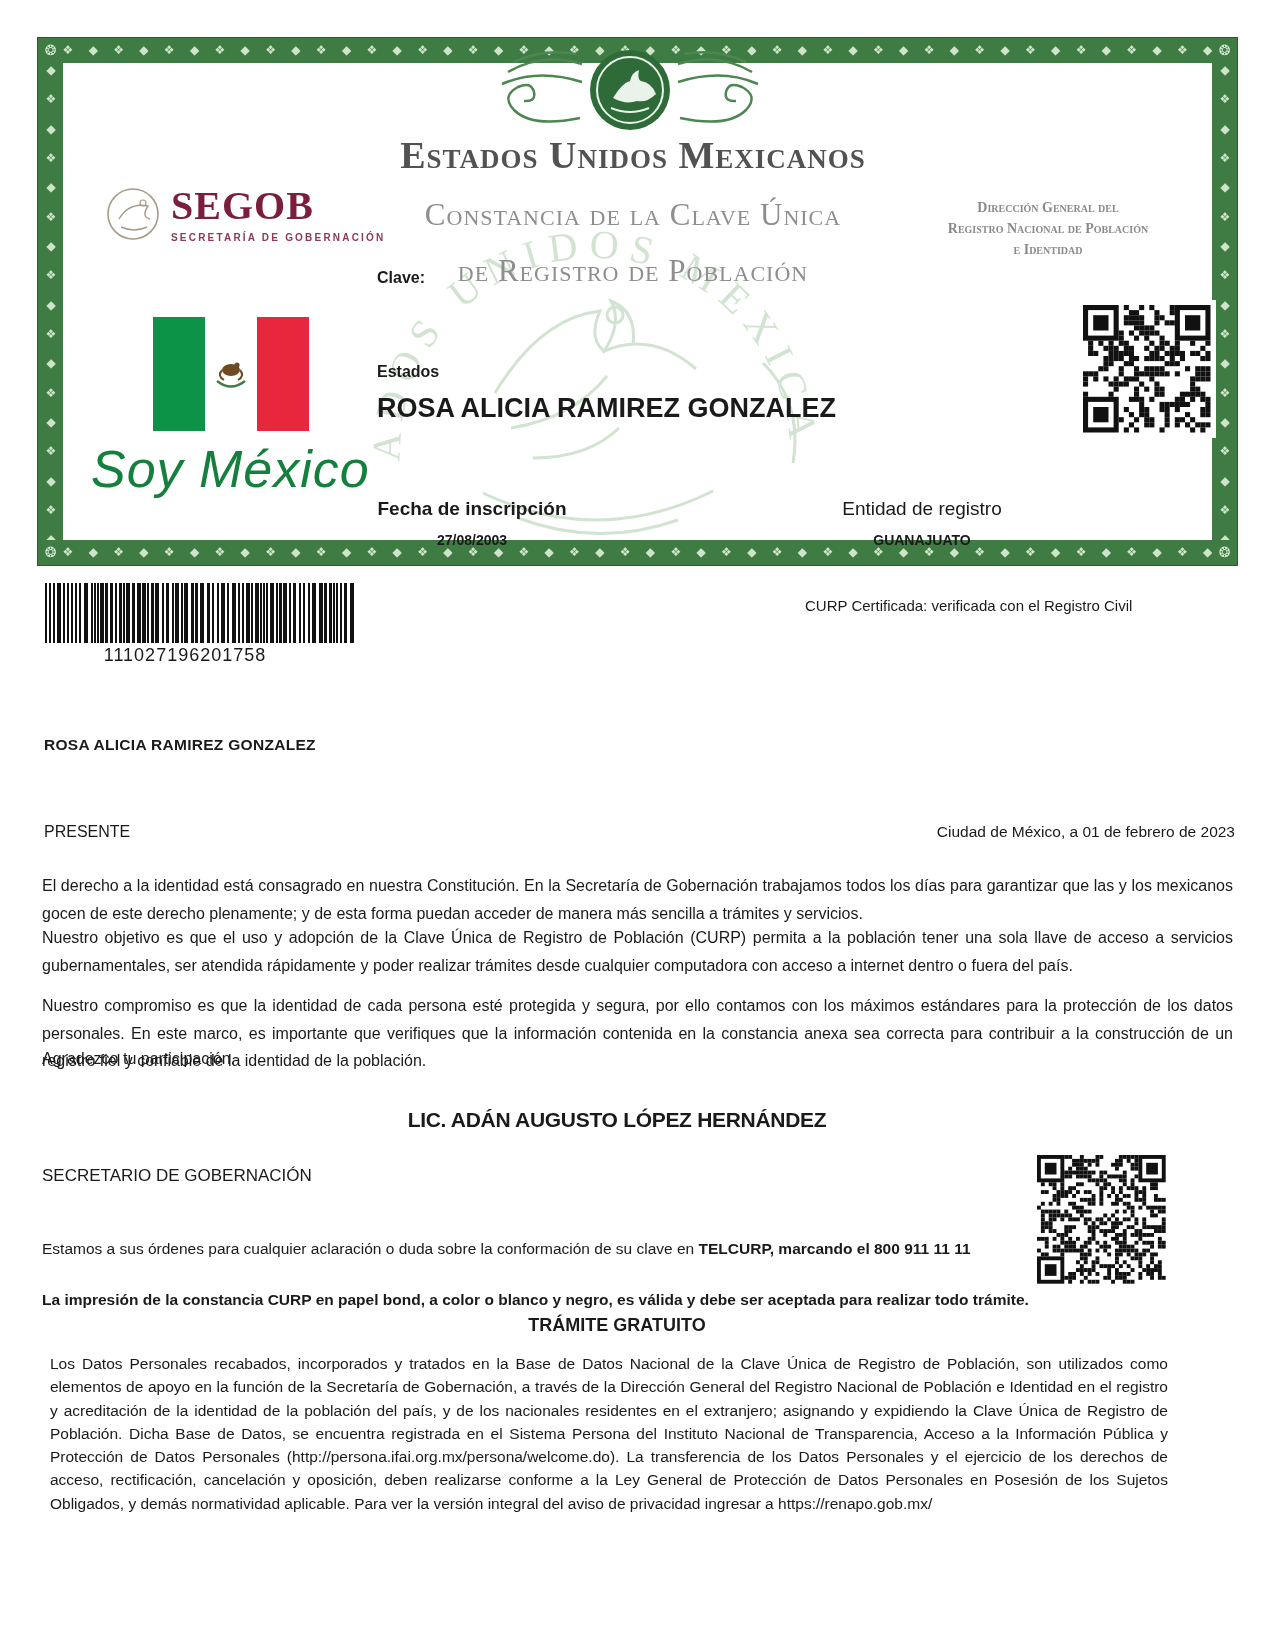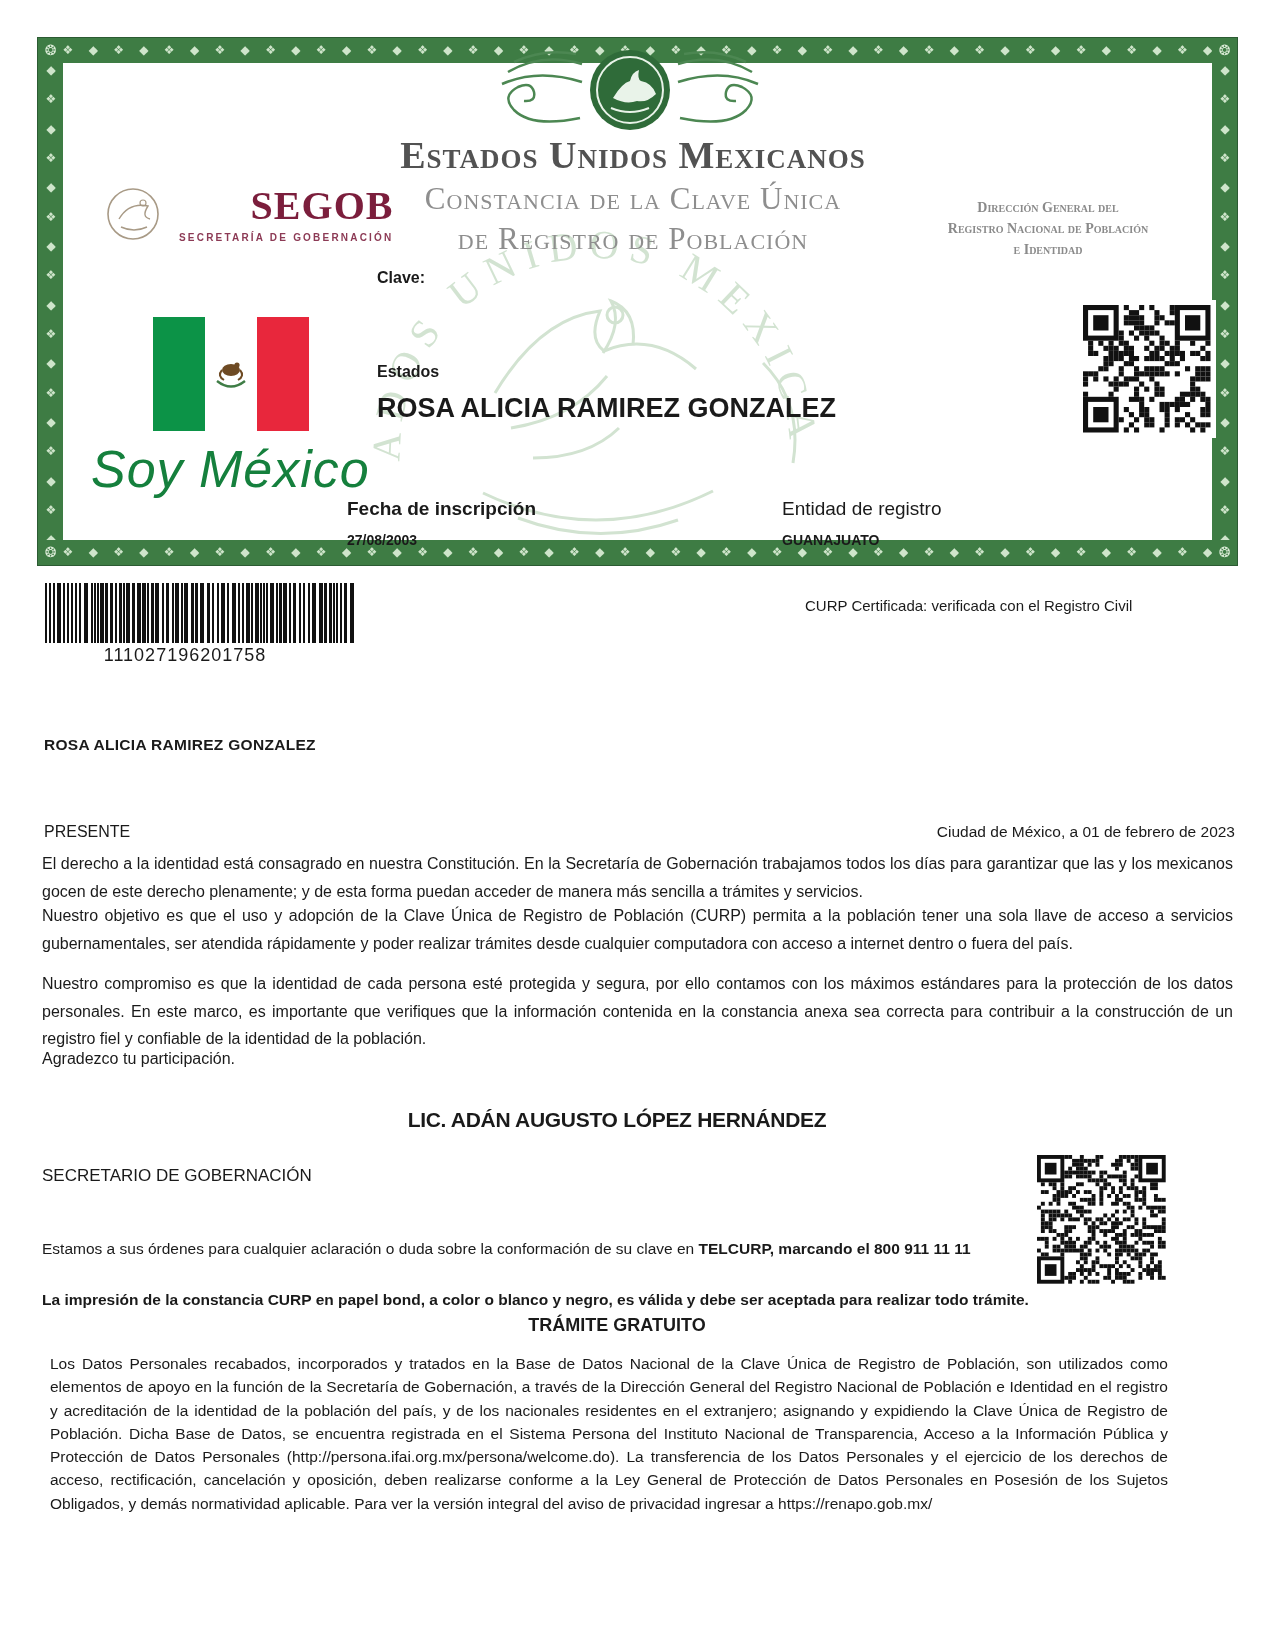--- a/index.html
+++ b/index.html
@@ -17,28 +17,28 @@
   .orn.t { top:0; } .orn.b { bottom:0; }
   .orn.v { top:25px; bottom:25px; width:25px; writing-mode:vertical-rl; text-align:center; line-height:25px; }
   .orn.l { left:0; } .orn.r { right:0; }
   .corner { position:absolute; width:25px; height:25px; background:#3e7c44; color:#dcecd8; font-size:14px;
             line-height:25px; text-align:center; z-index:3; }
   .c-tl{left:0;top:0}.c-tr{right:0;top:0}.c-bl{left:0;bottom:0}.c-br{right:0;bottom:0}
   .wm { position:absolute; left:25px; top:25px; width:1149px; height:477px; z-index:1; pointer-events:none; }
   .cert-content { position:absolute; inset:25px; z-index:4; }
   .emblem { position:absolute; left:417px; top:-25px; width:300px; height:104px; z-index:5; }
 
-  .segob { position:absolute; left:42px; top:118px; display:flex; align-items:center; gap:16px;text-align:right; }
+  .segob { position:absolute; left:42px; top:118px; display:flex; align-items:center; gap:8px; }
   .segob-title { font-family:"Liberation Serif", serif; font-weight:bold; font-size:40px; color:#7b1e3c; letter-spacing:1px; line-height:1; }
   .segob-sub { font-size:10px; color:#8c3a55; letter-spacing:2.2px; margin-top:6px; font-weight:bold; }
 
   .titles { position:absolute; left:250px; top:70px; width:640px; text-align:center;
             font-family:"Liberation Serif", serif; font-variant:small-caps; }
   .t1 { font-size:38px; color:#525252; font-weight:bold; letter-spacing:1px; }
-  .t2, .t3 { font-size:31px; color:#8e8e8e; letter-spacing:1px; margin-top:4px; }
+  .t2, .t3 { font-size:31px; color:#8e8e8e; letter-spacing:1px; margin-top:20px; }
 
   .direccion { position:absolute; left:840px; top:134px; width:290px; text-align:center;
                font-family:"Liberation Serif", serif; font-variant:small-caps; font-size:14px;
                line-height:1.5; color:#8a8a8a; font-weight:bold; }
 
   .clave-label, .nombre-label { position:absolute; left:314px; font-size:16px; font-weight:bold; }
   .clave-label { top:206px; }
   .clave-value { position:absolute; left:314px; top:234px; font-size:30px; font-weight:bold; letter-spacing:.5px; }
   .nombre-label { top:300px; }
   .nombre-value { position:absolute; left:314px; top:330px; font-size:27px; font-weight:bold; }
@@ -46,36 +46,36 @@
   .qr1 { position:absolute; left:1015px; top:237px; width:138px; height:138px; background:#fff; }
   .qr2 { position:absolute; left:1032px; top:1150px; width:138px; height:138px; background:#fff; }
 
   .flag { position:absolute; left:90px; top:254px; width:156px; height:114px; display:flex; }
   .flag > div { flex:1; }
   .fg { background:#0c9347; } .fw { background:#ffffff; position:relative; } .fr { background:#e8273c; }
   .flag-emblem { position:absolute; left:50%; top:50%; transform:translate(-50%,-50%); }
 
   .soy { position:absolute; left:28px; top:376px; font-size:52px; font-style:italic; color:#15803d; letter-spacing:1px; }
 
-  .field { position:absolute; width:250px; }
+  .field { position:absolute; width:250px;text-align:center; }
   .f-label { font-size:19px; font-weight:bold; }
   .f-value { font-size:14px; font-weight:bold; margin-top:12px; }
   .field-1 { left:284px; top:435px; } .field-2 { left:542px; top:435px; } .field-3 { left:719px; top:435px; width:280px; }
   .field-3 .f-label { font-weight:normal; }
 
   
   .barcode { position:absolute; left:45px; top:583px; width:316px; height:60px; }
   .barcode-num { position:absolute; left:45px; top:645px; width:280px; text-align:center; font-size:18px; letter-spacing:1px; }
   .curp-cert { position:absolute; left:805px; top:597px; font-size:15px; }
 
   
   .recipient { position:absolute; left:44px; top:736px; font-size:15.5px; font-weight:bold; letter-spacing:.3px; }
   .presente { position:absolute; left:44px; top:823px; font-size:16px; }
   .ldate { position:absolute; right:40px; top:823px; font-size:15.5px; }
-  .para { position:absolute; left:42px; width:1191px; font-size:16px; line-height:1.72; text-align:justify; }
+  .para { position:absolute; left:42px; width:1191px; font-size:16px; line-height:1.72; text-align:justify;margin-top:22px; }
   .p1 { top:850px; } .p2 { top:902px; } .p3 { top:970px; }
   .thanks { position:absolute; left:42px; top:1050px; font-size:16px; }
   .signer-name { position:absolute; left:42px; top:1108px; width:1150px; text-align:center; font-size:21px; font-weight:bold; letter-spacing:-.3px; }
   .signer-title { position:absolute; left:42px; top:1166px; width:1150px; font-size:17px; }
   .contact { position:absolute; left:42px; top:1240px; font-size:15.5px; }
   .contact b { font-size:15.5px; }
   .print-notice { position:absolute; left:42px; top:1291px; font-size:15.5px; font-weight:bold; }
   .free-notice { position:absolute; left:42px; top:1315px; width:1150px; text-align:center; font-size:18px; font-weight:bold; }
   .privacy { position:absolute; left:50px; top:1352px; width:1118px; font-size:15.5px; line-height:1.5; text-align:justify; }
 </style>

